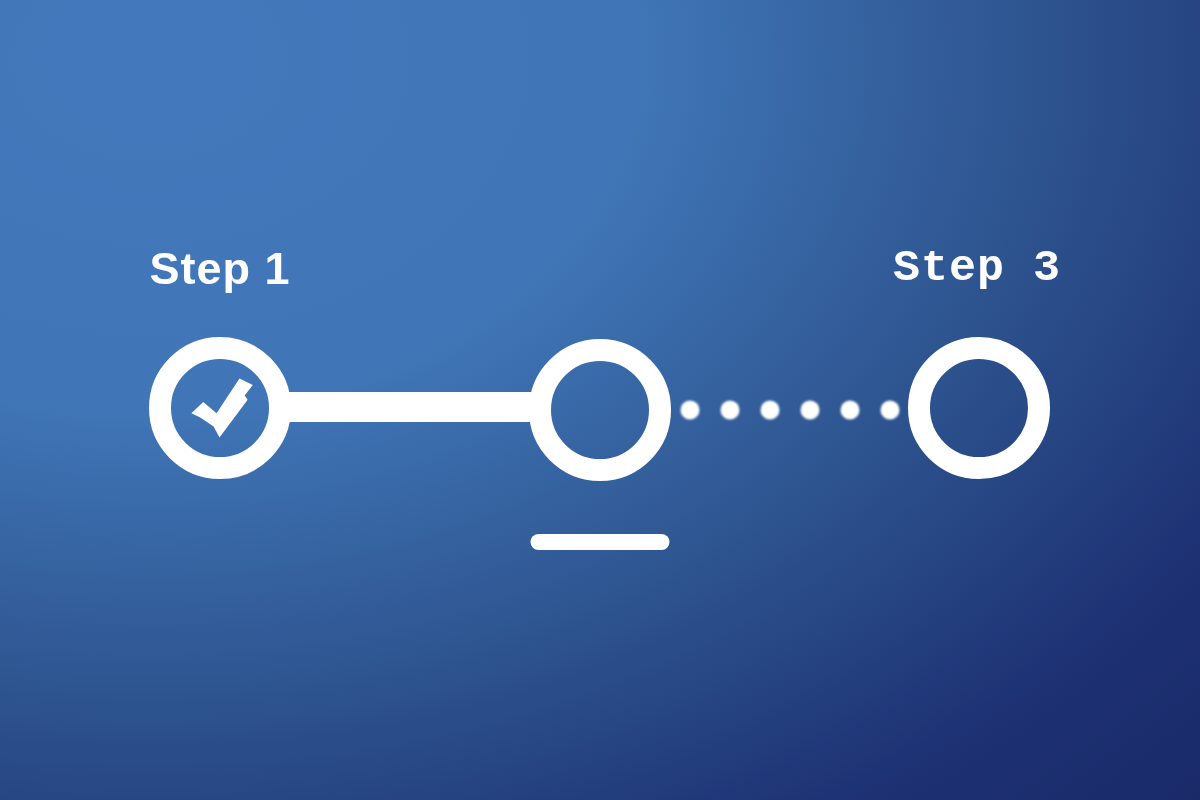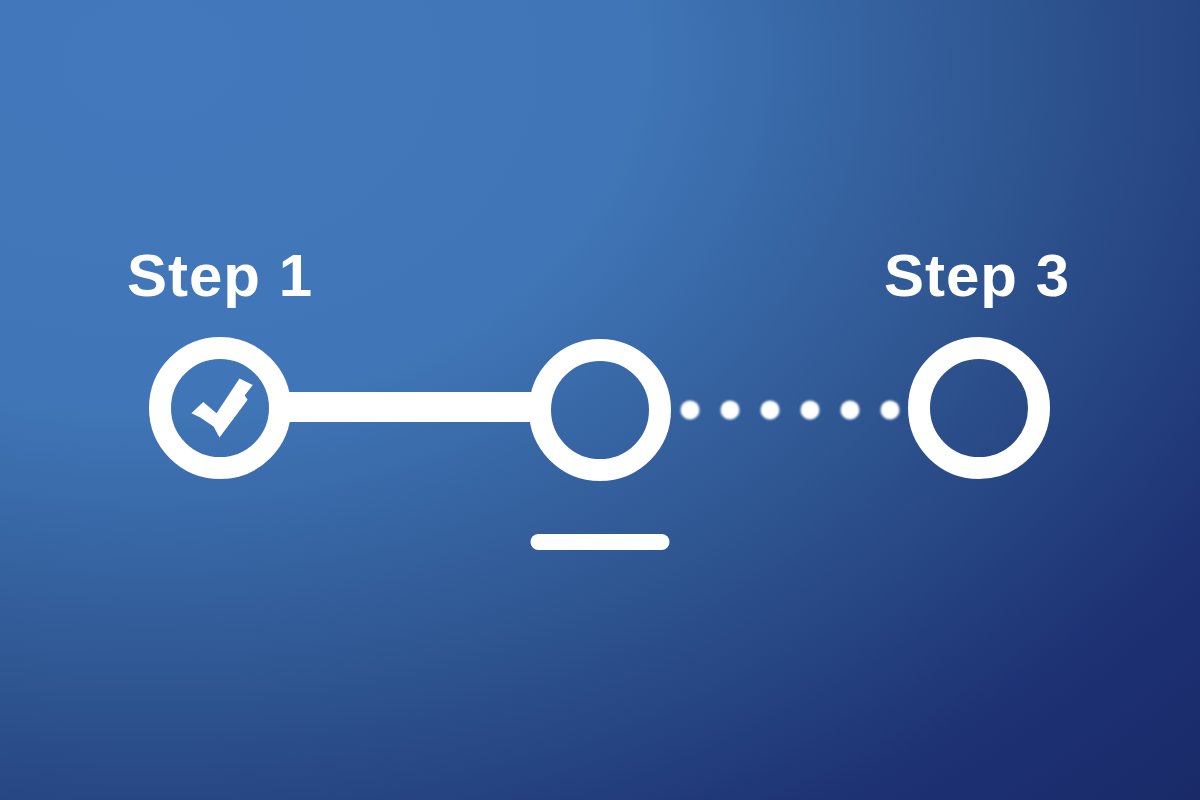--- a/index.html
+++ b/index.html
@@ -13,29 +13,29 @@
     overflow: hidden;
     background: radial-gradient(ellipse 1600px 1150px at 150px 60px,
       #4379bc 0%, #4076b7 30%, #2e5590 55%, #1d3173 78%, #182663 100%);
     font-family: "Liberation Sans", sans-serif;
   }
   .step-label {
     position: absolute;
     top: 246px;
     transform: translateX(-50%);
     color: #ffffff;
-    font-size: 60px;
+    font-size: 45px;
     font-weight: 700;
     letter-spacing: 1px;
     line-height: 1;
     white-space: nowrap;
   }
   .label-1 { left: 220px; }
   .label-2 { left: 601px; }
-  .label-3 { left: 977px; }
+  .label-3 { left: 977px; font-family: Liberation Mono, monospace; }
 
   .step-circle {
     position: absolute;
     width: 98px;
     height: 98px;
     box-sizing: content-box;
     border: 22px solid #ffffff;
     border-radius: 50%;
     transform: translate(-50%, -50%);
     background: transparent;

